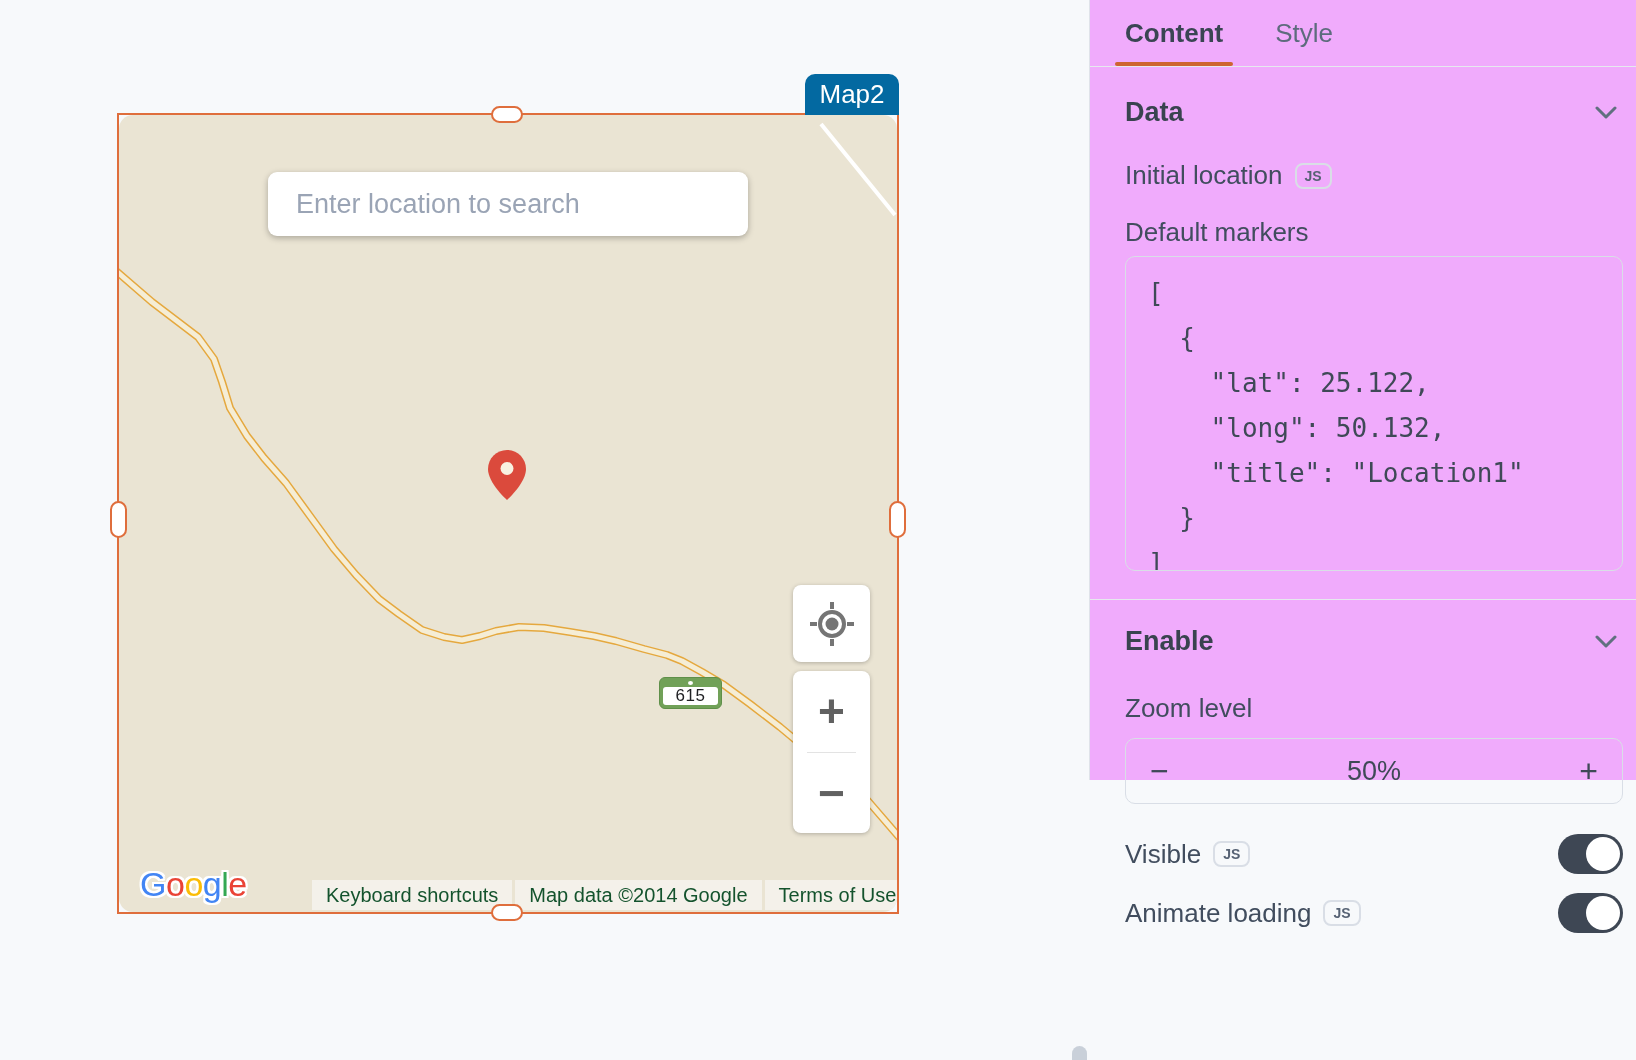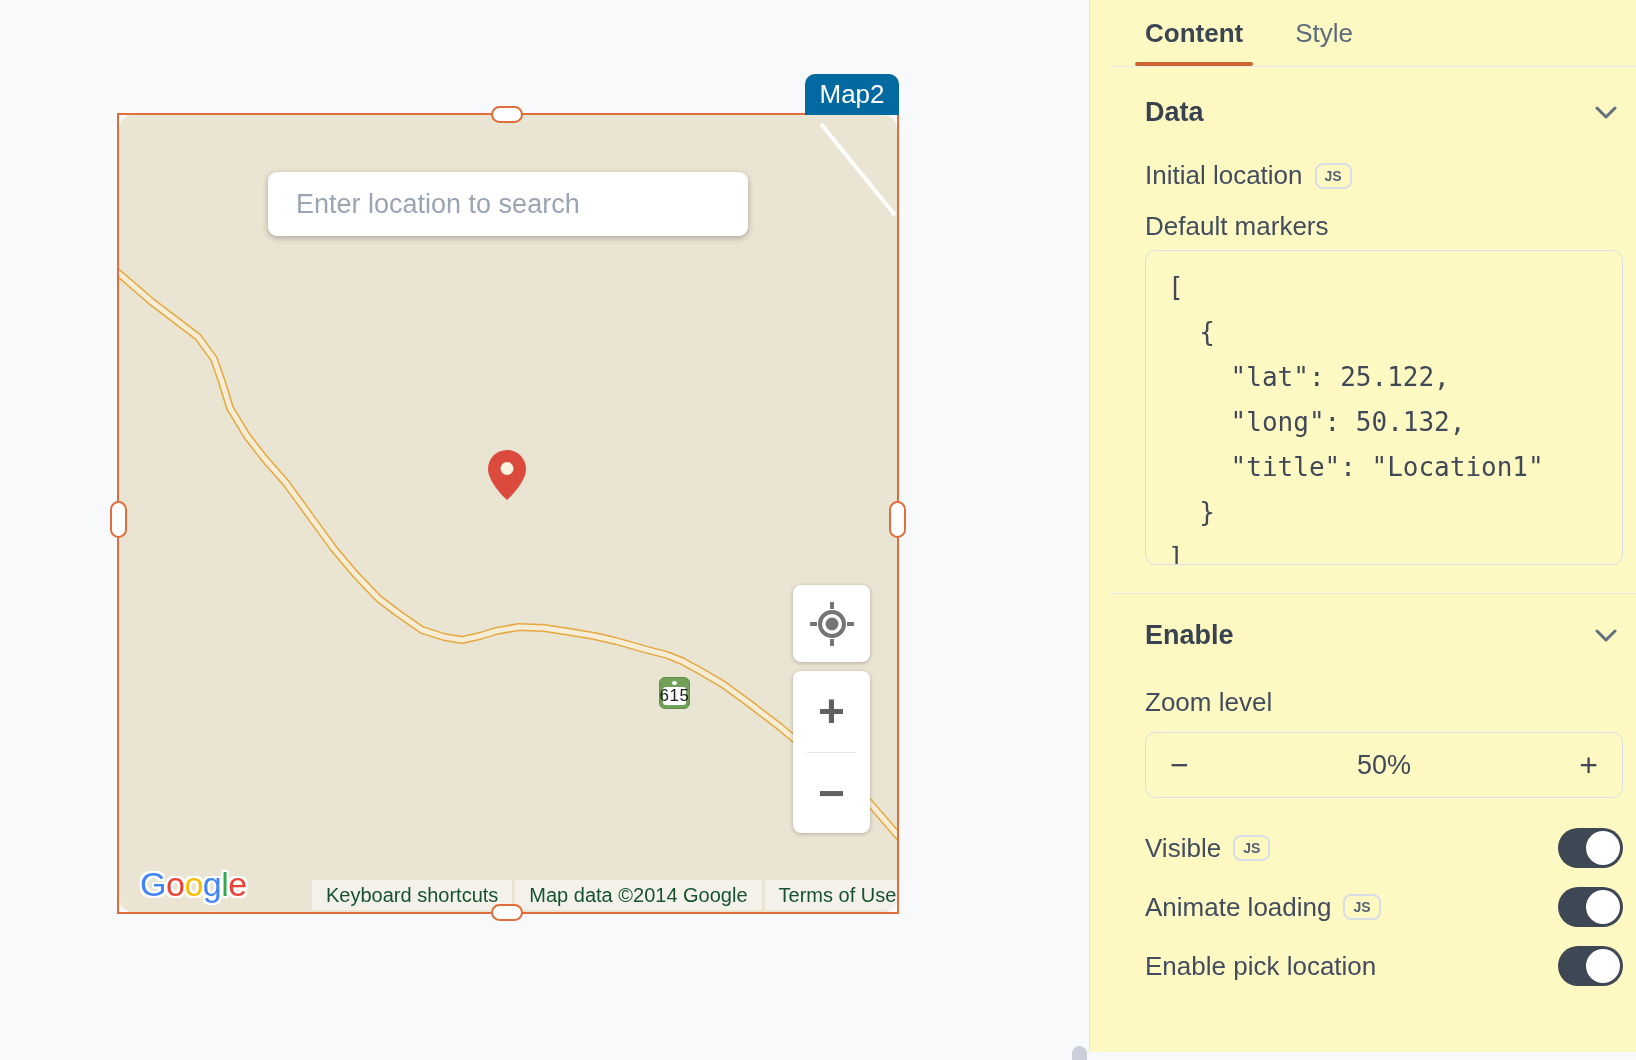--- a/index.html
+++ b/index.html
@@ -20,21 +20,21 @@
   .handle.h-left{left:-9px;top:386px;width:17px;height:37px;}
   .handle.h-right{right:-9px;top:386px;width:17px;height:37px;}
 
   .map-search{position:absolute;left:149px;top:57px;width:480px;height:64px;border:none;border-radius:9px;
     background:#fff;box-shadow:0 2px 6px rgba(0,0,0,0.28);font-size:27px;padding:0 28px;box-sizing:border-box;
     color:#701a75;font-family:"Liberation Sans",sans-serif;outline:none;}
   .map-search::placeholder{color:#9AA4B5;}
 
   .pin{position:absolute;left:369px;top:335px;width:38px;height:50px;}
 
-  .shield{position:absolute;left:540px;top:562px;width:31px;height:32px;background:#71A158;
+  .shield{position:absolute;left:540px;top:562px;width:63px;height:32px;background:#71A158;
     border:1px solid #5F8F49;border-radius:6px;box-sizing:border-box;}
   .shield .dot{position:absolute;left:50%;top:3px;width:5px;height:4px;margin-left:-2.5px;background:#fff;border-radius:50%;}
   .shield .plate{position:absolute;left:3px;right:3px;top:9px;bottom:3px;background:#fff;border-radius:3px;
     display:flex;align-items:center;justify-content:center;font-size:17px;color:#202124;letter-spacing:.5px;}
 
   .gm-btn{position:absolute;background:#fff;border-radius:8px;box-shadow:0 1px 4px rgba(0,0,0,0.25);cursor:pointer;}
   .locate-btn{left:674px;top:470px;width:77px;height:77px;display:flex;align-items:center;justify-content:center;}
   .zoom-panel{left:674px;top:556px;width:77px;height:162px;display:flex;flex-direction:column;}
   .zoom-panel .zbtn{flex:1;display:flex;align-items:center;justify-content:center;font-size:46px;font-weight:700;color:#616161;line-height:1;}
   .zoom-panel .zdiv{height:1px;background:#E3E3E3;margin:0 14px;}
@@ -45,22 +45,22 @@
 
   .attribution{position:absolute;left:193px;right:0;top:765px;height:30px;display:flex;gap:3px;}
   .attribution .seg{background:#F4F1EA;display:flex;align-items:center;justify-content:center;
     font-size:20px;color:#14532d;padding:0 14px;white-space:nowrap;}
   .attribution .seg.grow{flex:1;}
 
   
   .canvas-scroll-thumb{position:absolute;left:1072px;top:1046px;width:15px;height:26px;border-radius:8px;background:#C9D0D9;}
 
   
-  .panel{position:absolute;left:1089px;top:0;width:547px;height:1052px;background:#fef9c3;
-    border-left:1px solid #DFE3E9;box-sizing:border-box;color:#3E4A5B;padding-left:20px;}
+  .panel{position:absolute;left:1089px;top:0;width:547px;height:780px;background:#f0abfc;
+    border-left:1px solid #DFE3E9;box-sizing:border-box;color:#3E4A5B;}
   .tabs{height:67px;border-bottom:1px solid #E6E9EE;display:flex;align-items:center;padding-left:35px;position:relative;box-sizing:border-box;}
   .tab{font-size:26px;margin-right:52px;position:relative;height:100%;display:flex;align-items:center;cursor:pointer;}
   .tab.active{color:#3A4553;font-weight:700;}
   .tab.inactive{color:#5D6B7D;}
   .tab.active .tab-underline{position:absolute;left:-10px;right:-10px;bottom:0;height:4px;background:#CE6430;border-radius:2px;}
   .panel-body{padding:0 13px 0 35px;}
   .sect-header{display:flex;align-items:center;justify-content:space-between;margin-top:30px;}
   .sect-title{font-size:27px;font-weight:700;color:#39434F;}
   .chev{margin-right:6px;cursor:pointer;display:flex;}
   .field-label-row{display:flex;align-items:center;margin-top:32px;}
@@ -171,21 +171,21 @@
               <polyline points="2,2 11,11 20,2" fill="none" stroke="#60707F" stroke-width="3" stroke-linecap="round" stroke-linejoin="round"></polyline>
             </svg>
         </div>
       </div>
 
       <div class="field-label-row">
         <span class="field-label">Initial location</span>
         <span class="js-badge">JS</span>
       </div>
 
-      <div class="field-label-row" style="margin-top:20px;">
+      <div class="field-label-row" style="margin-top:26px;">
         <span class="field-label">Default markers</span>
       </div>
       <div class="code-box">[
   {
     "lat": 25.122,
     "long": 50.132,
     "title": "Location1"
   }
 ]</div>
 
@@ -221,24 +221,16 @@
 
       <div class="toggle-row">
         <span class="field-label">Animate loading</span>
         <span class="js-badge">JS</span>
         <span class="grow"></span>
         <div class="toggle">
             <div class="knob"></div>
           </div>
       </div>
 
-      <div class="toggle-row">
-        <span class="field-label">Enable pick location</span>
-
-        <span class="grow"></span>
-        <div class="toggle">
-            <div class="knob"></div>
-          </div>
-      </div>
 
     </div>
   </div>
 </div>
 
 </body></html>

